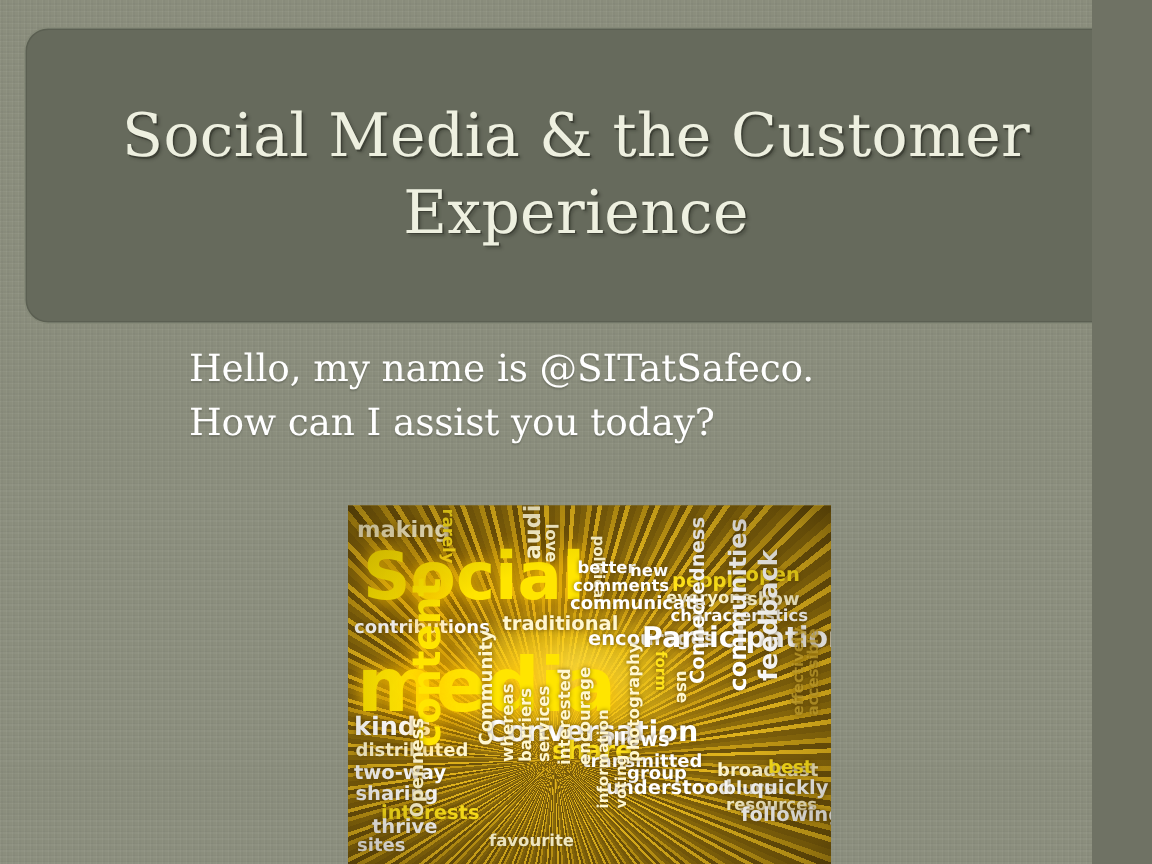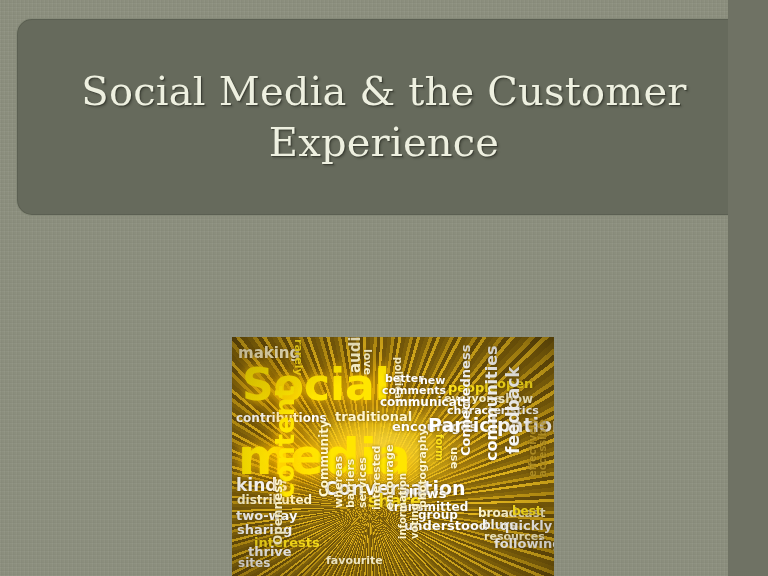--- a/index.html
+++ b/index.html
@@ -157,20 +157,24 @@
 </style>
 </head>
 <body>
 
 <div class="slide">
 
   <div class="title-box">
     <h1 class="title-text">Social Media &amp; the Customer Experience</h1>
   </div>
 
+  <div class="subtitle">
+    <p>Hello, my name is @SITatSafeco.</p>
+    <p>How can I assist you today?</p>
+  </div>
 
   <div class="picture">
     <div class="pic-inner">
       <div class="rays"></div>
       <div class="glow"></div>
       <div class="words-layer" id="words-layer">
           <span class="word w-cream" style="left: 6px; top: 9px; font-size: 15px;">making</span>
           <span class="word w-yellow rot90r" style="left: 72px; top: 2px; font-size: 11px;">rarely</span>
           <span class="word w-bigyellow" style="left: 10px; top: 26px; font-size: 44px;">Social</span>
           <span class="word w-cream rot90r" style="left: 141px; top: 12px; font-size: 11px;">love</span>

